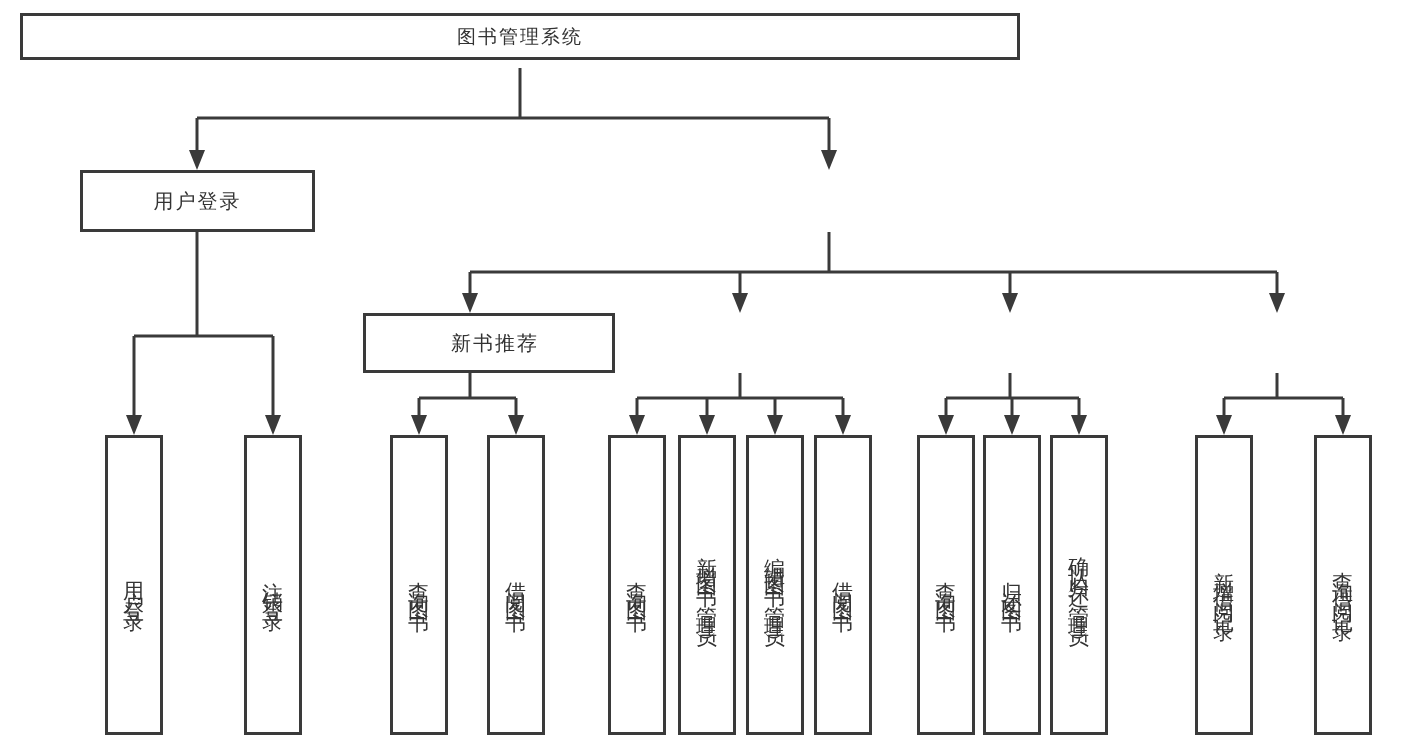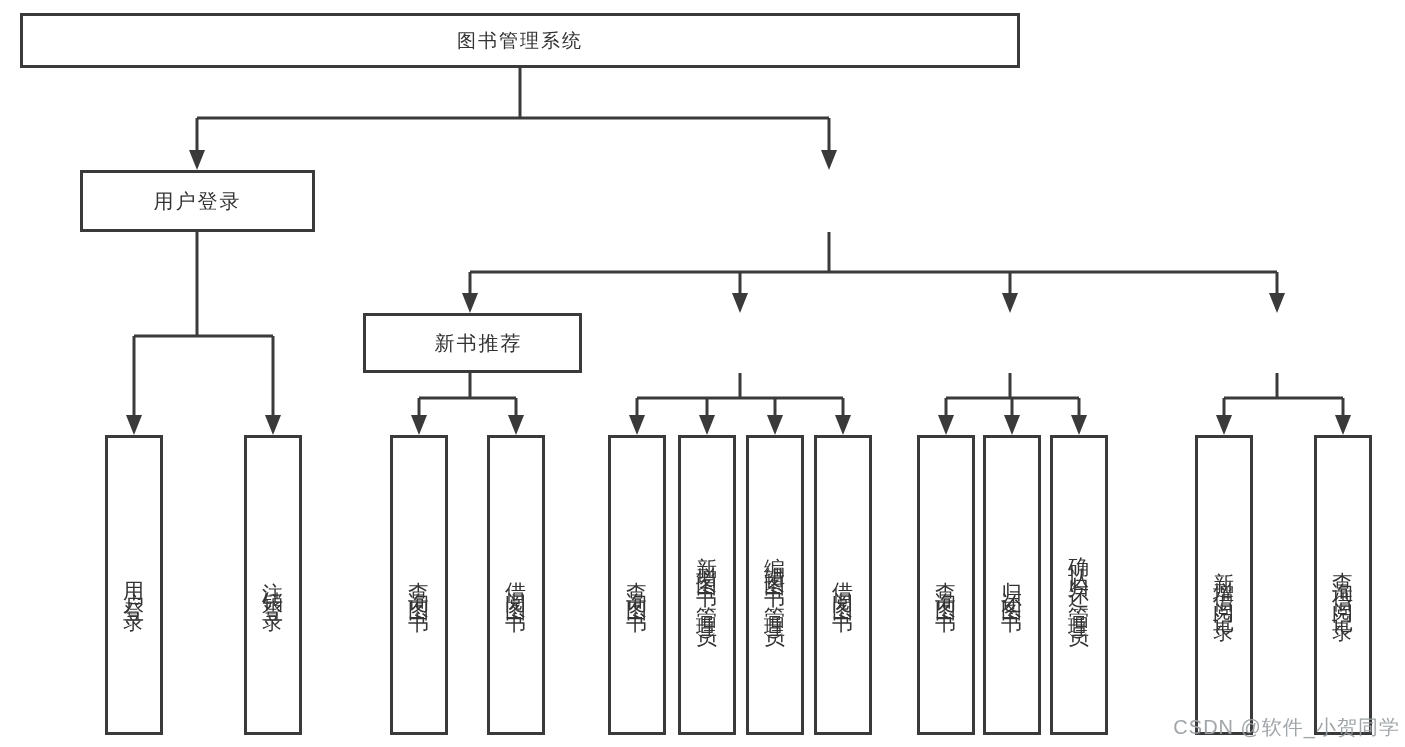--- a/index.html
+++ b/index.html
@@ -94,29 +94,29 @@
       <polygon points="767,415 783,415 775,435"></polygon>
       <polygon points="835,415 851,415 843,435"></polygon>
       <polygon points="938,415 954,415 946,435"></polygon>
       <polygon points="1004,415 1020,415 1012,435"></polygon>
       <polygon points="1071,415 1087,415 1079,435"></polygon>
       <polygon points="1216,415 1232,415 1224,435"></polygon>
       <polygon points="1335,415 1351,415 1343,435"></polygon>
     </g>
   </svg>
 
-  <div class="node node-h node-root" style="left:20px;top:13px;width:1000px;height:55px;align-items:center;">
+  <div class="node node-h node-root" style="left:20px;top:13px;width:1000px;height:47px;align-items:center;">
     <span>图书管理系统</span>
   </div>
 
   <div class="node node-h" style="left:80px;top:170px;width:235px;height:62px;">
     <span>用户登录</span>
   </div>
 
-  <div class="node node-h" style="left:363px;top:313px;width:219px;height:60px;padding-left:12px;">
+  <div class="node node-h" style="left:363px;top:313px;width:252px;height:60px;padding-left:12px;">
     <span>新书推荐</span>
   </div>
 
   <div class="node node-v" style="left:105px;top:435px;width:58px;height:300px;">
     <span class="v-label">用户登录</span>
   </div>
   <div class="node node-v" style="left:244px;top:435px;width:58px;height:300px;">
     <span class="v-label">注销登录</span>
   </div>
   <div class="node node-v" style="left:390px;top:435px;width:58px;height:300px;">
@@ -146,15 +146,14 @@
   <div class="node node-v" style="left:1050px;top:435px;width:58px;height:300px;">
     <span class="v-label">确认归还（管理员）</span>
   </div>
   <div class="node node-v" style="left:1195px;top:435px;width:58px;height:300px;">
     <span class="v-label">新增借阅记录</span>
   </div>
   <div class="node node-v" style="left:1314px;top:435px;width:58px;height:300px;">
     <span class="v-label">查询借阅记录</span>
   </div>
 
-  <div class="watermark">CSDN @软件_小贺同学</div>
 
 </div>
 
 </body></html>

